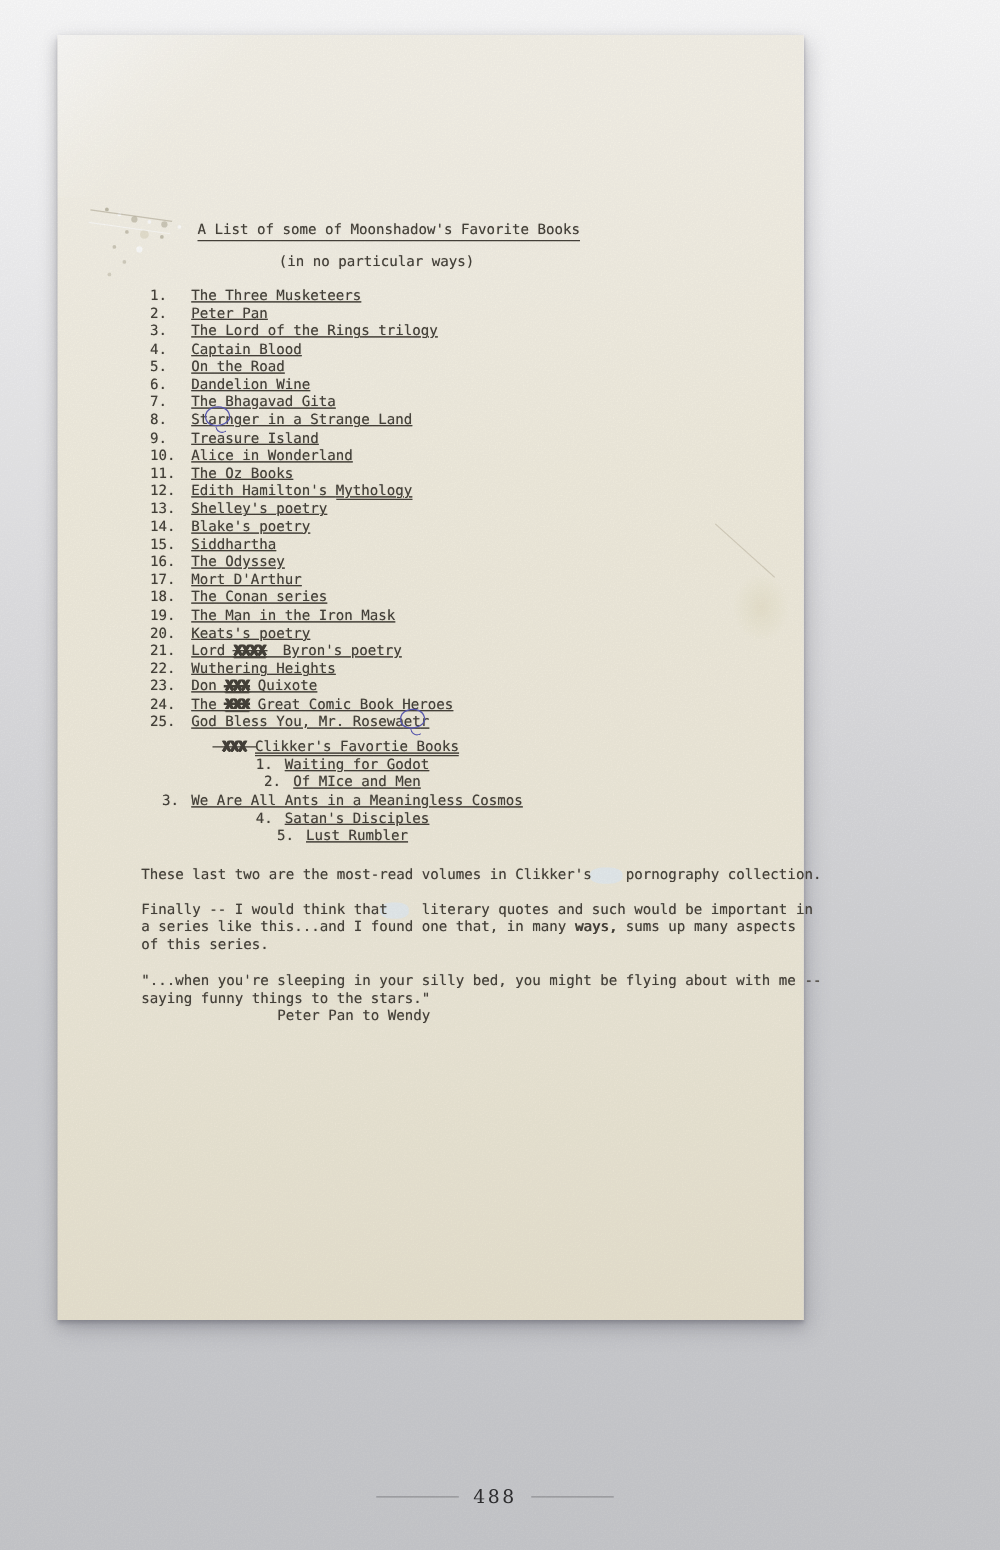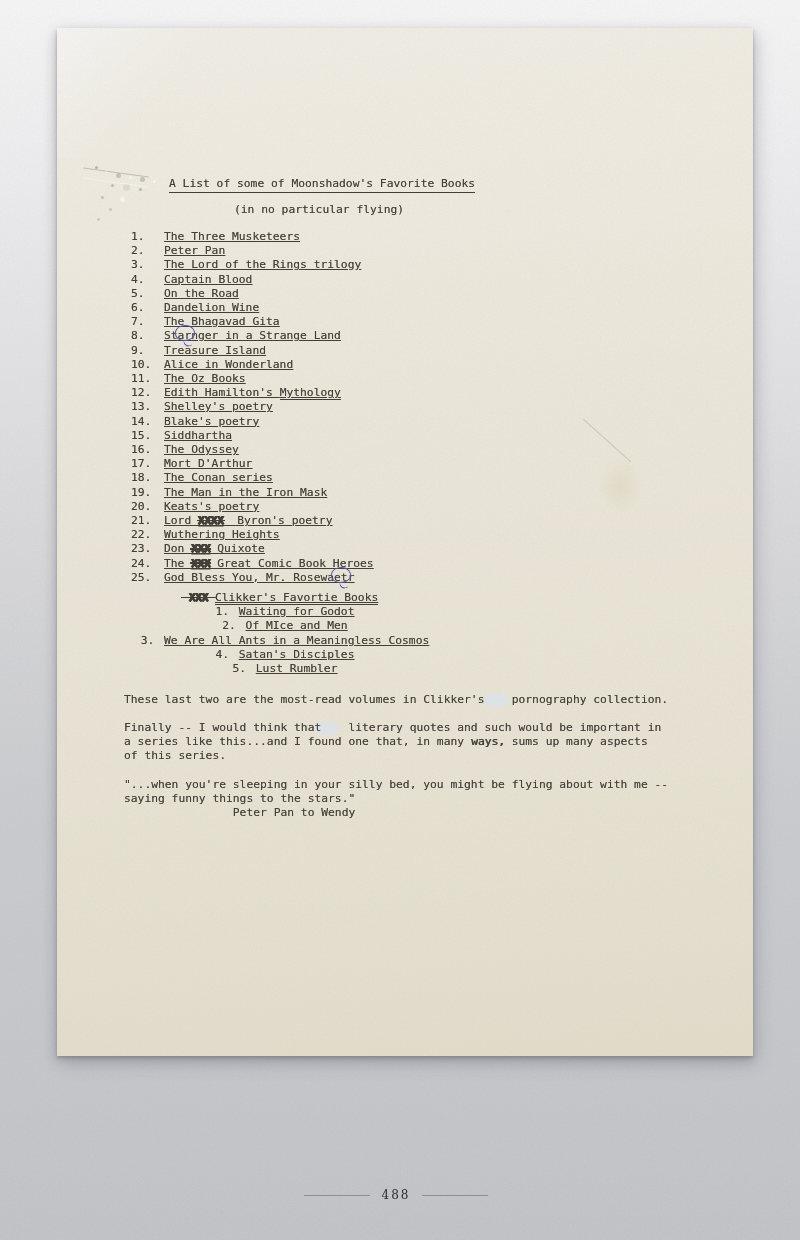--- a/index.html
+++ b/index.html
@@ -3,21 +3,21 @@
 <meta charset="utf-8">
 <style>
   html,body{margin:0;padding:0;}
   body{
     width:800px;height:1240px;position:relative;overflow:hidden;
     background:linear-gradient(180deg,#fdfdfd 0%,#f4f4f5 15%,#e2e2e4 40%,#d2d3d6 65%,#cacbce 100%);
     font-family:"DejaVu Sans Mono","Liberation Mono",monospace;
   }
   .stage{position:absolute;inset:0;}
   .paper{
-    position:absolute;left:57px;top:28px;width:696px;height:1028px;
+    position:absolute;left:46px;top:28px;width:597px;height:1028px;
     background:linear-gradient(176deg,#f8f5ec 0%,#f3efe0 35%,#f0ebdb 70%,#eae4d1 100%);
     box-shadow:0 2px 3px rgba(110,110,122,.45),3px 7px 16px rgba(100,100,115,.30),-2px 4px 9px rgba(110,110,120,.22);
     color:var(--ink,#46423a);
   }
   .corner-crease{position:absolute;left:0;top:0;width:150px;height:130px;
     background:linear-gradient(135deg,rgba(255,255,255,.75) 0%,rgba(255,255,255,.25) 35%,rgba(255,255,255,0) 60%);}
   .crumple{position:absolute;left:18px;top:118px;width:90px;height:72px;}
   .crumple .dots{position:absolute;left:20px;top:20px;width:3px;height:3px;border-radius:50%;
     background:rgba(150,143,120,.55);
     box-shadow:10px 4px 0 rgba(255,255,255,.95),22px 8px 0 1px rgba(160,152,128,.45),34px 10px 0 rgba(255,255,255,.9),
@@ -57,41 +57,41 @@
   .st-loop::after{content:"";position:absolute;left:-3px;top:-4px;right:-3px;height:14px;
     border:1.4px solid var(--pen,#5c5cb4);border-radius:55% 70% 60% 75% / 60% 75% 50% 65%;
     transform:rotate(-14deg);}
   .st-loop::before{content:"";position:absolute;left:45%;bottom:-5px;width:6px;height:6px;
     border-left:1.3px solid var(--pen,#5c5cb4);border-bottom:1.3px solid var(--pen,#5c5cb4);
     border-radius:0 0 0 80%;transform:rotate(-20deg);}
 
   .footer{position:absolute;left:0;top:1188px;width:792px;display:flex;align-items:center;justify-content:center;}
   .footer .rule{width:66px;height:1px;background:#96969a;}
   .footer .pnum{margin:0 12px;font-family:"DejaVu Serif","Liberation Serif",serif;
-    font-size:12px;letter-spacing:2px;color:#2e2e30;}
+    font-size:15px;letter-spacing:2px;color:#2e2e30;}
   svg.noise{position:absolute;inset:0;opacity:.13;mix-blend-mode:multiply;pointer-events:none;}
 </style>
 </head>
 <body>
 
 <div class="stage">
 
   <div class="paper">
     <div class="corner-crease"></div>
     <div class="crumple">
       <div class="dots"></div>
       <div class="crease-line"></div>
     </div>
     <div class="scratch"></div>
     <div class="stain"></div>
     <div class="whiteout wo1"></div>
     <div class="whiteout wo2"></div>
 
     <div class="typed title"><span>A List of some of Moonshadow's Favorite Books</span></div>
-    <div class="typed subtitle">(in no particular flying)</div>
+    <div class="typed subtitle">(in no particular ways)</div>
 
     <div class="typed list list-moonshadow" id="list-moonshadow"><div class="row"><span class="num">1.</span><span class="txt"><span>The Three Musketeers</span></span></div><div class="row"><span class="num">2.</span><span class="txt"><span>Peter Pan</span></span></div><div class="row"><span class="num">3.</span><span class="txt"><span>The Lord of the Rings trilogy</span></span></div><div class="row"><span class="num">4.</span><span class="txt"><span>Captain Blood</span></span></div><div class="row"><span class="num">5.</span><span class="txt"><span>On the Road</span></span></div><div class="row"><span class="num">6.</span><span class="txt"><span>Dandelion Wine</span></span></div><div class="row"><span class="num">7.</span><span class="txt"><span>The Bhagavad Gita</span></span></div><div class="row"><span class="num">8.</span><span class="txt"><span>St</span><span class="st-loop">ar</span><span>nger in a Strange Land</span></span></div><div class="row"><span class="num">9.</span><span class="txt"><span>Treasure Island</span></span></div><div class="row"><span class="num">10.</span><span class="txt"><span>Alice in Wonderland</span></span></div><div class="row"><span class="num">11.</span><span class="txt"><span>The Oz Books</span></span></div><div class="row"><span class="num">12.</span><span class="txt"><span>Edith Hamilton's </span><span class="st-underline">Mythology</span></span></div><div class="row"><span class="num">13.</span><span class="txt"><span>Shelley's poetry</span></span></div><div class="row"><span class="num">14.</span><span class="txt"><span>Blake's poetry</span></span></div><div class="row"><span class="num">15.</span><span class="txt"><span>Siddhartha</span></span></div><div class="row"><span class="num">16.</span><span class="txt"><span>The Odyssey</span></span></div><div class="row"><span class="num">17.</span><span class="txt"><span>Mort D'Arthur</span></span></div><div class="row"><span class="num">18.</span><span class="txt"><span>The Conan series</span></span></div><div class="row"><span class="num">19.</span><span class="txt"><span>The Man in the Iron Mask</span></span></div><div class="row"><span class="num">20.</span><span class="txt"><span>Keats's poetry</span></span></div><div class="row"><span class="num">21.</span><span class="txt"><span>Lord </span><span class="st-strike">XXXX</span><span>  Byron's poetry</span></span></div><div class="row"><span class="num">22.</span><span class="txt"><span>Wuthering Heights</span></span></div><div class="row"><span class="num">23.</span><span class="txt"><span>Don </span><span class="st-strike">XXX</span><span> Quixote</span></span></div><div class="row"><span class="num">24.</span><span class="txt"><span>The </span><span class="st-strike">XXX</span><span> Great Comic Book Heroes</span></span></div><div class="row"><span class="num">25.</span><span class="txt"><span>God Bless You, Mr. Rosewa</span><span class="st-loop">et</span><span>r</span></span></div></div>
     <div class="typed list list-clikker" id="list-clikker"><div class="row"><span class="num st-strike">XXX</span><span class="txt"><span class="st-underline">Clikker's Favortie Books</span></span></div><div class="row"><span class="num">1.</span><span class="txt"><span>Waiting for Godot</span></span></div><div class="row"><span class="num">2.</span><span class="txt"><span>Of MIce and Men</span></span></div><div class="row"><span class="num">3.</span><span class="txt"><span>We Are All Ants in a Meaningless Cosmos</span></span></div><div class="row"><span class="num">4.</span><span class="txt"><span>Satan's Disciples</span></span></div><div class="row"><span class="num">5.</span><span class="txt"><span>Lust Rumbler</span></span></div></div>
     <div class="typed paragraphs" id="paragraphs"><div class="pg pg0"><div class="line"><span>These last two are the most-read volumes in Clikker's    pornography collection.</span></div></div><div class="pg pg1"><div class="line"><span>Finally -- I would think that    literary quotes and such would be important in</span></div><div class="line"><span>a series like this...and I found one that, in many </span><span class="st-bold">ways,</span><span> sums up many aspects</span></div><div class="line"><span>of this series.</span></div></div><div class="pg pg2"><div class="line"><span>"...when you're sleeping in your silly bed, you might be flying about with me --</span></div><div class="line"><span>saying funny things to the stars."</span></div><div class="line"><span>                Peter Pan to Wendy</span></div></div></div>
   </div>
 
   <div class="footer">
     <span class="rule"></span>
     <span class="pnum">488</span>
     <span class="rule"></span>

